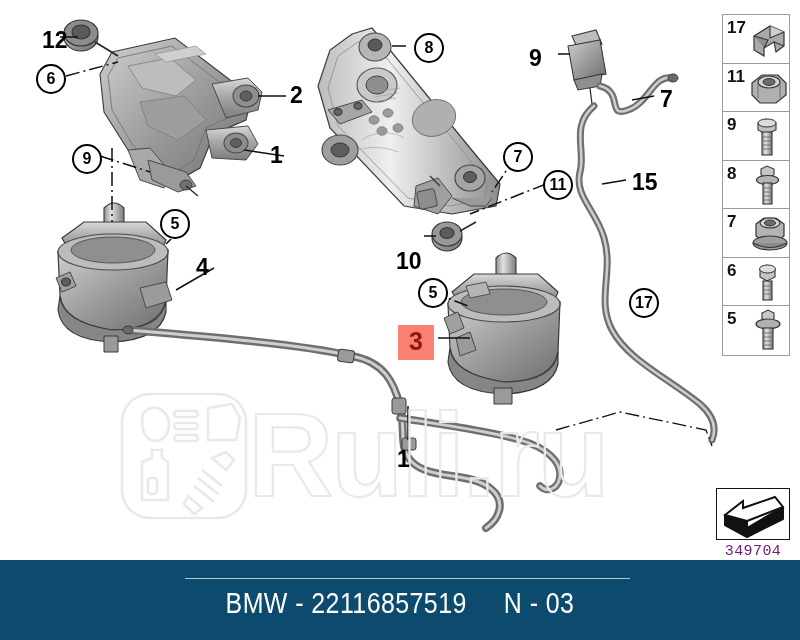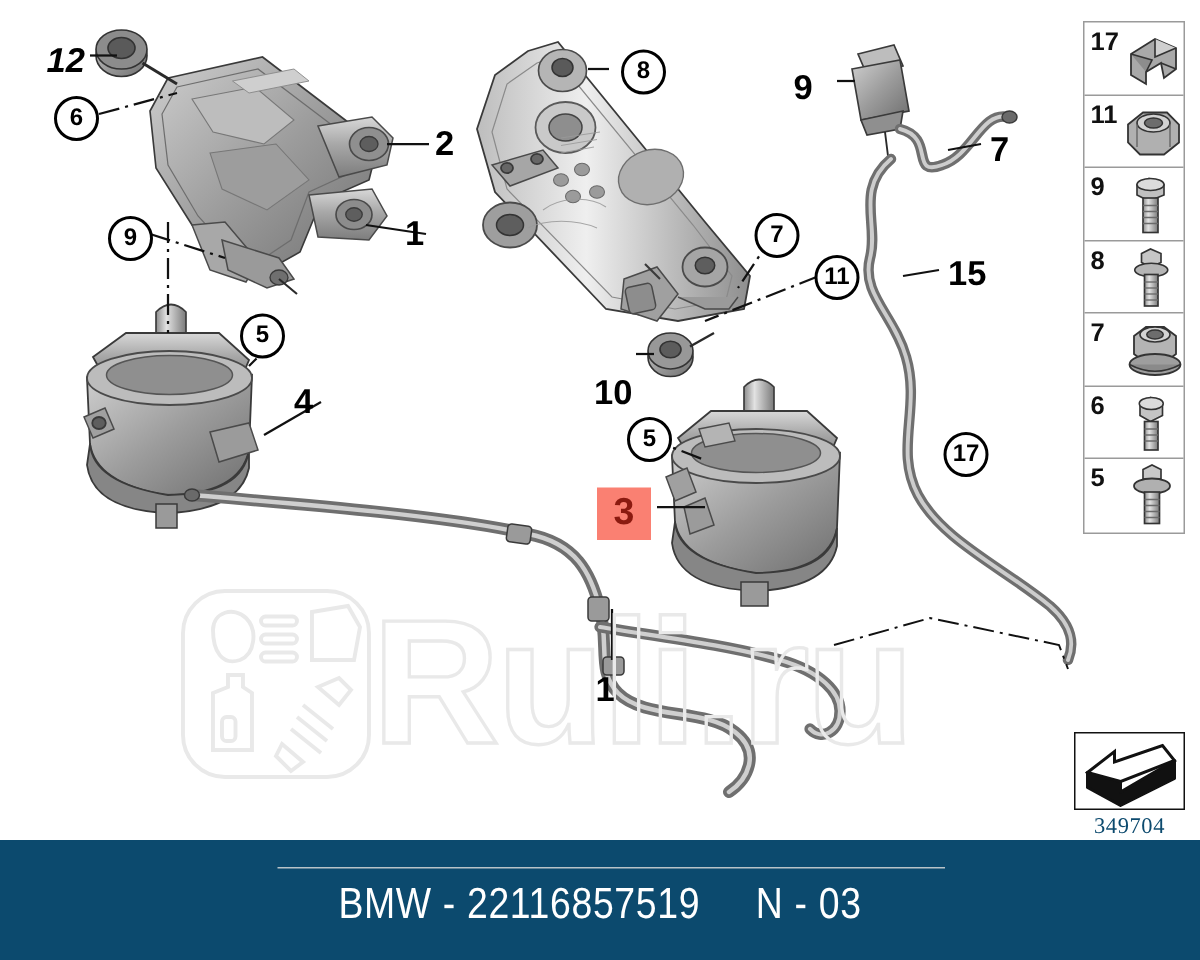--- a/index.html
+++ b/index.html
@@ -46,22 +46,22 @@
   }
   .legend-art{position:absolute;right:1px;top:1px;}
 
   
   #orient{position:absolute;left:716px;top:488px;width:74px;text-align:center;}
   #orient .obox{
     width:74px;height:52px;border:1.6px solid #111;background:#fff;
     box-sizing:border-box;
   }
   #orient .onum{
-    margin-top:3px;font-size:15px;color:#0c4a6e;letter-spacing:.4px;
-    font-family:Liberation Serif, serif;
+    margin-top:3px;font-size:15px;color:#701a75;letter-spacing:.4px;
+    font-family:Liberation Mono, monospace;
   }
 
   
   #watermark{
     position:absolute;left:16px;top:0;width:800px;height:560px;
     pointer-events:none;
   }
   #wm-text{
     position:absolute;left:232px;top:396px;
     font-size:118px;font-weight:bold;letter-spacing:-2px;
@@ -296,21 +296,21 @@
         <path d="M196 458 L210 452 L218 460 L210 470 Z"></path>
         <path d="M186 470 L206 486"></path>
         <path d="M182 478 L202 494"></path>
         <path d="M178 486 L198 502"></path>
         <path d="M172 496 L186 508 L178 514 L168 504 Z"></path>
       </g>
     </svg>
     <div id="wm-text">Ruli.ru</div>
   </div>
 
-  <div class="callout plain" style="left:31px;top:29px;font-style:italic;">12</div>
+  <div class="callout plain" style="left:42px;top:29px;">12</div>
   <div class="callout circled" style="left:36px;top:64px;">6</div>
   <div class="callout plain" style="left:290px;top:84px;">2</div>
   <div class="callout plain" style="left:270px;top:144px;">1</div>
   <div class="callout circled" style="left:72px;top:144px;">9</div>
   <div class="callout circled" style="left:160px;top:209px;">5</div>
   <div class="callout plain" style="left:196px;top:256px;">4</div>
   <div class="callout circled" style="left:414px;top:33px;">8</div>
   <div class="callout circled" style="left:503px;top:142px;">7</div>
   <div class="callout circled" style="left:543px;top:170px;">11</div>
   <div class="callout plain" style="left:396px;top:226px;margin-top:24px;">10</div>

